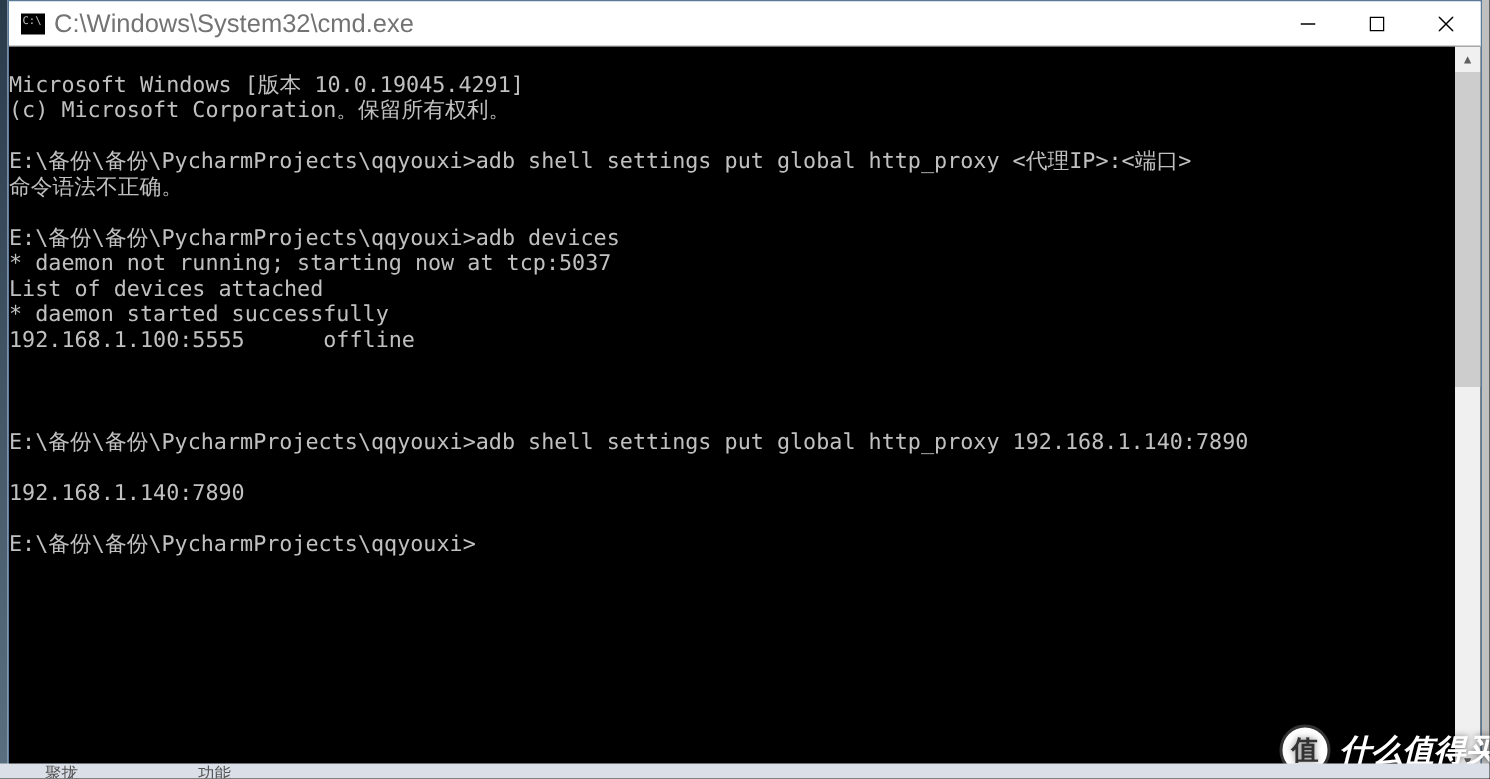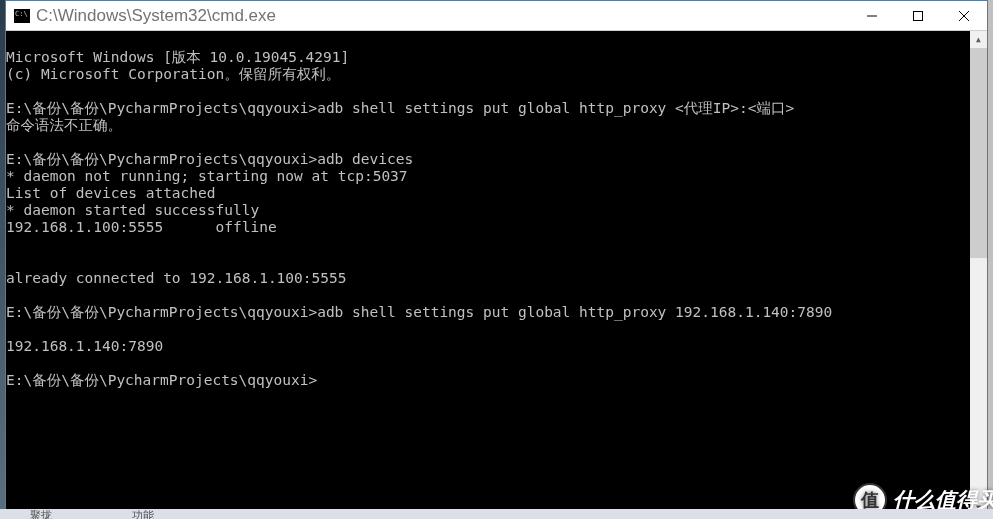--- a/index.html
+++ b/index.html
@@ -179,21 +179,20 @@
         <div class="line">E:\备份\备份\PycharmProjects\qqyouxi&gt;adb shell settings put global http_proxy &lt;代理IP&gt;:&lt;端口&gt;</div>
         <div class="line">命令语法不正确。</div>
         <div class="line"></div>
         <div class="line">E:\备份\备份\PycharmProjects\qqyouxi&gt;adb devices</div>
         <div class="line">* daemon not running; starting now at tcp:5037</div>
         <div class="line">List of devices attached</div>
         <div class="line">* daemon started successfully</div>
         <div class="line">192.168.1.100:5555      offline</div>
         <div class="line"></div>
         <div class="line"></div>
-        <div class="line">already connected to 192.168.1.100:5555</div>
         <div class="line"></div>
         <div class="line">E:\备份\备份\PycharmProjects\qqyouxi&gt;adb shell settings put global http_proxy 192.168.1.140:7890</div>
         <div class="line"></div>
         <div class="line">192.168.1.140:7890</div>
         <div class="line"></div>
         <div class="line">E:\备份\备份\PycharmProjects\qqyouxi&gt;</div>
       </div>
     <div class="scrollbar">
       <div class="sbtn">▲</div>
       <div class="thumb"></div>

